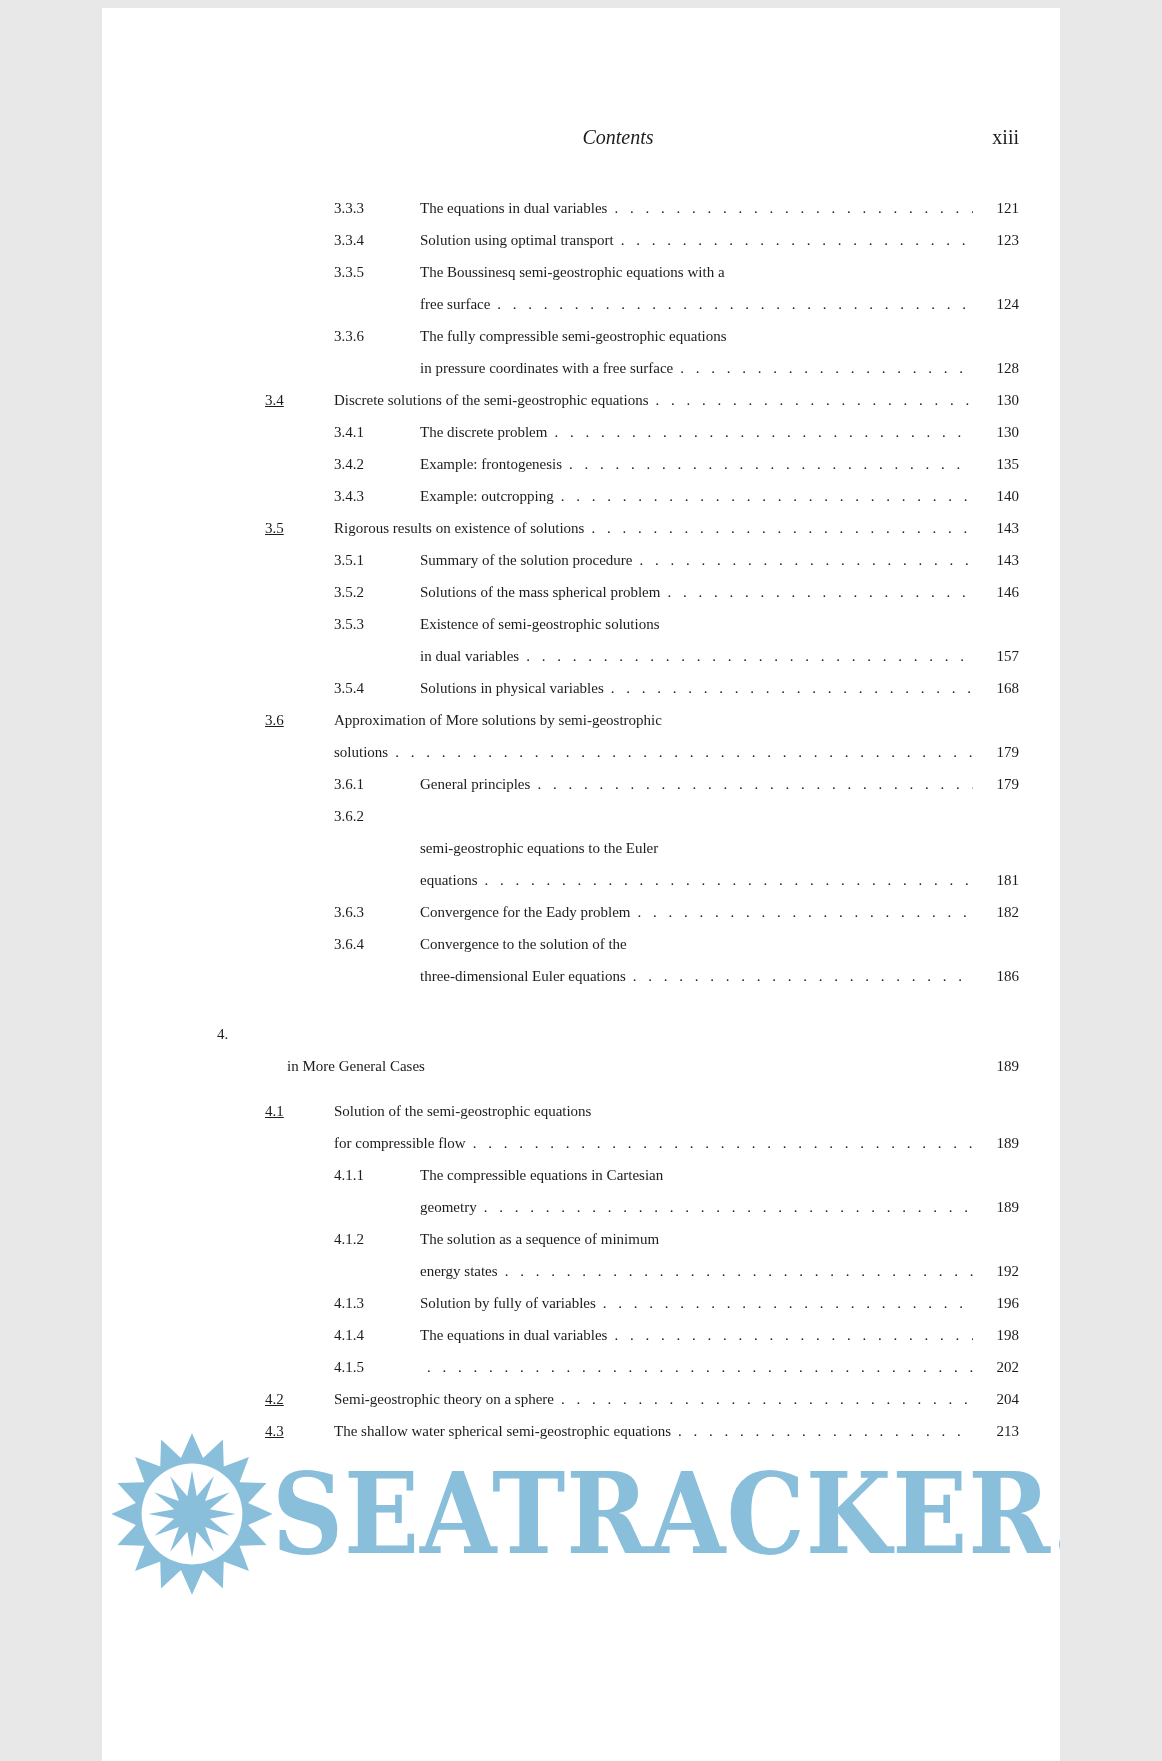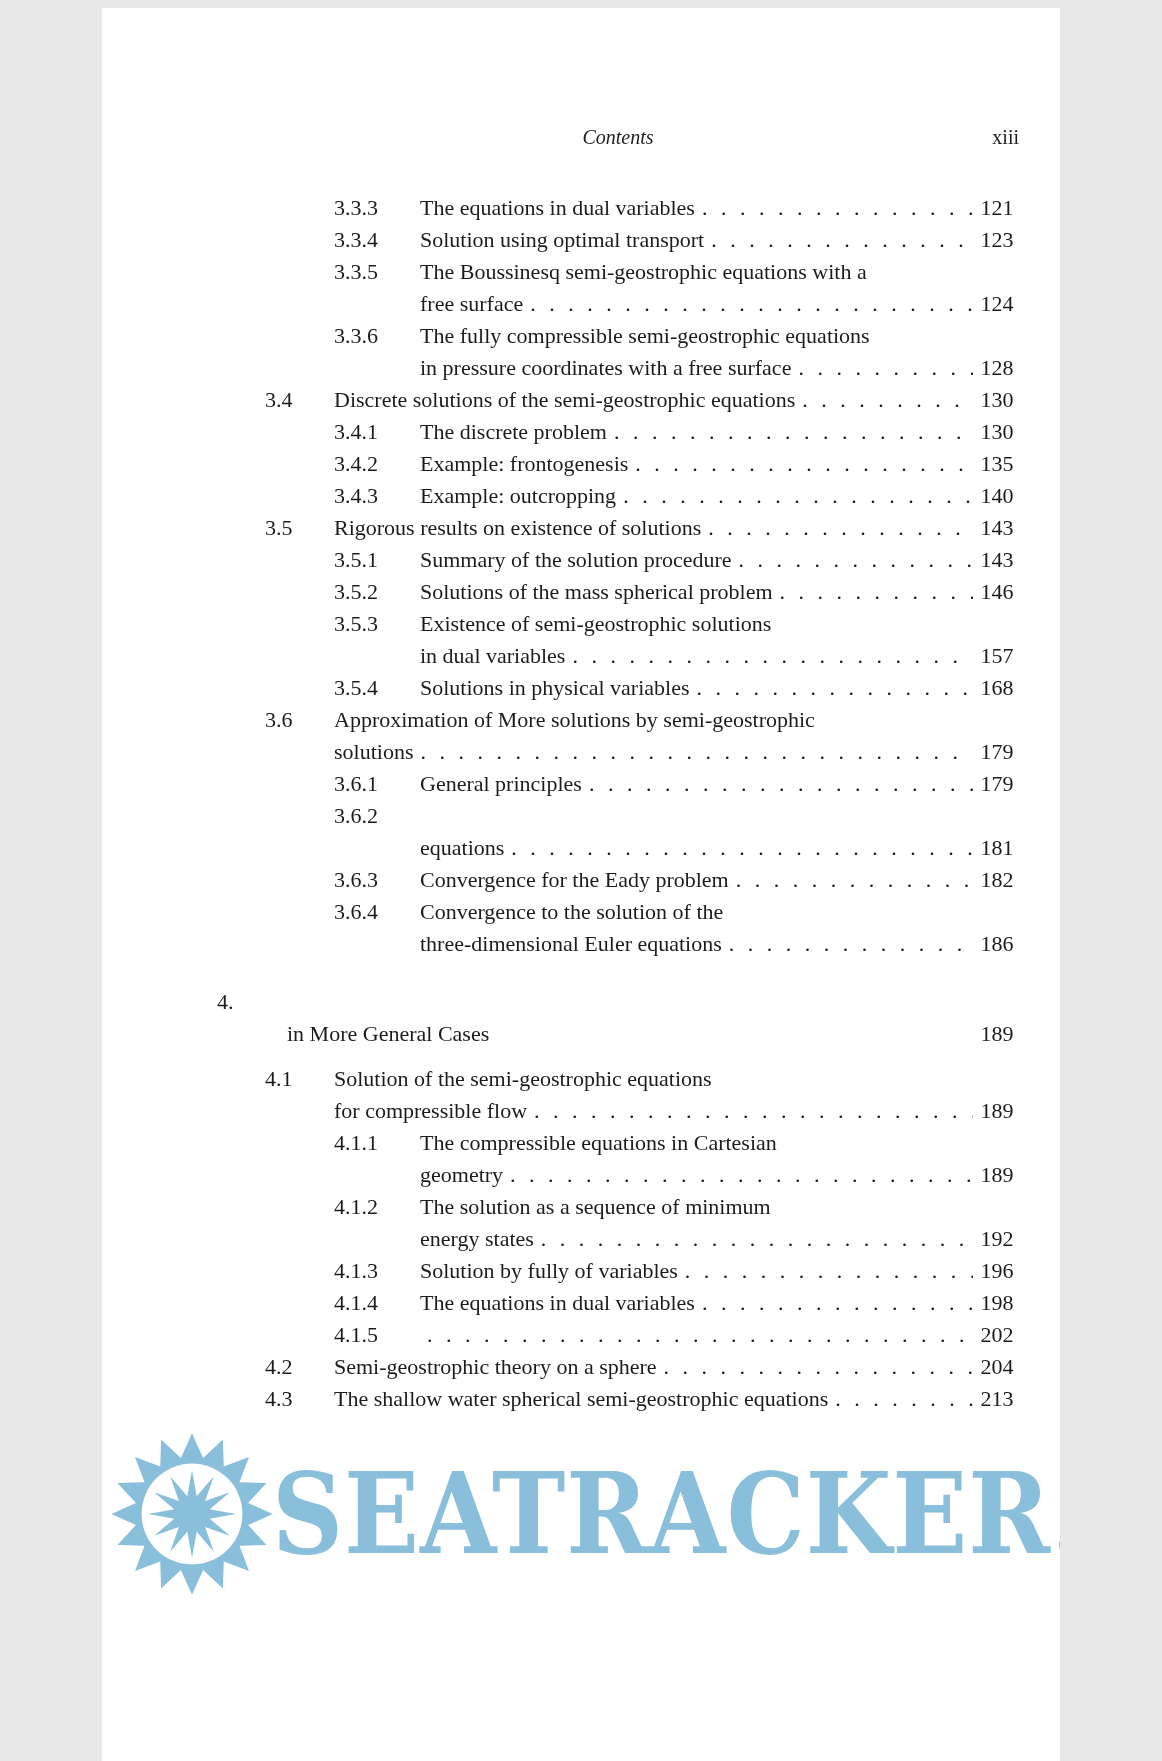--- a/index.html
+++ b/index.html
@@ -27,42 +27,42 @@
     position:absolute; left:50%; transform:translateX(-50%);
     font-style:italic;
   }
   .running-head .rh-folio {
     position:absolute; right:0; top:0;
   }
   .toc-rows { width:100%; }
   .row {
     display:flex;
     align-items:baseline;
-    font-size:22px;
+    font-size:15px;
     line-height:32px;
   }
   .row .num { flex:0 0 auto; }
   .row .title { white-space:nowrap; flex:0 1 auto; }
   .row .dots {
     flex:1 1 auto;
     overflow:hidden;
     white-space:nowrap;
     letter-spacing:4px;
     margin:0 2px 0 7px;
   }
   .row .page-num {
     flex:0 0 auto;
     min-width:44px;
-    text-align:center;
+    text-align:right;
     font-family:Liberation Serif, serif;
   }
   
   .lvl-ch  .num { width:48px; }
   .lvl-sec { padding-left:48px; }
-  .lvl-sec .num { width:69px; }
+  .lvl-sec .num { width:69px;text-decoration:underline; }
   .lvl-sub { padding-left:117px; }
   .lvl-sub .num { width:86px; }
   .lvl-ch.cont  { padding-left:70px; }
   .lvl-sec.cont { padding-left:117px; }
   .lvl-sub.cont { padding-left:203px; }
   .row.gap-large { margin-top:26px; }
   .row.gap-small { margin-top:13px; }
   
   .watermark {
     position:absolute;
@@ -207,20 +207,26 @@
       <span class="page-num">179</span>
     </div>
         <div class="row lvl-sub">
       <span class="num">3.6.1</span>
       <span class="title">General principles</span>
       <span class="dots">. . . . . . . . . . . . . . . . . . . . . . . . . . . . . . . . . . . . . . . . . . . . . . . . . . . . . . . . . . . . . . . . . . . . . . . . . . . . . . . .</span>
       <span class="page-num">179</span>
     </div>
         <div class="row lvl-sub">
       <span class="num">3.6.2</span>
+      <span class="dots"></span>
+      <span class="page-num"></span>
+    </div>
+        <div class="row lvl-sub cont">
+
+      <span class="title">semi-geostrophic equations to the Euler</span>
       <span class="dots"></span>
       <span class="page-num"></span>
     </div>
         <div class="row lvl-sub cont">
 
       <span class="title">equations</span>
       <span class="dots">. . . . . . . . . . . . . . . . . . . . . . . . . . . . . . . . . . . . . . . . . . . . . . . . . . . . . . . . . . . . . . . . . . . . . . . . . . . . . . . .</span>
       <span class="page-num">181</span>
     </div>
         <div class="row lvl-sub">

